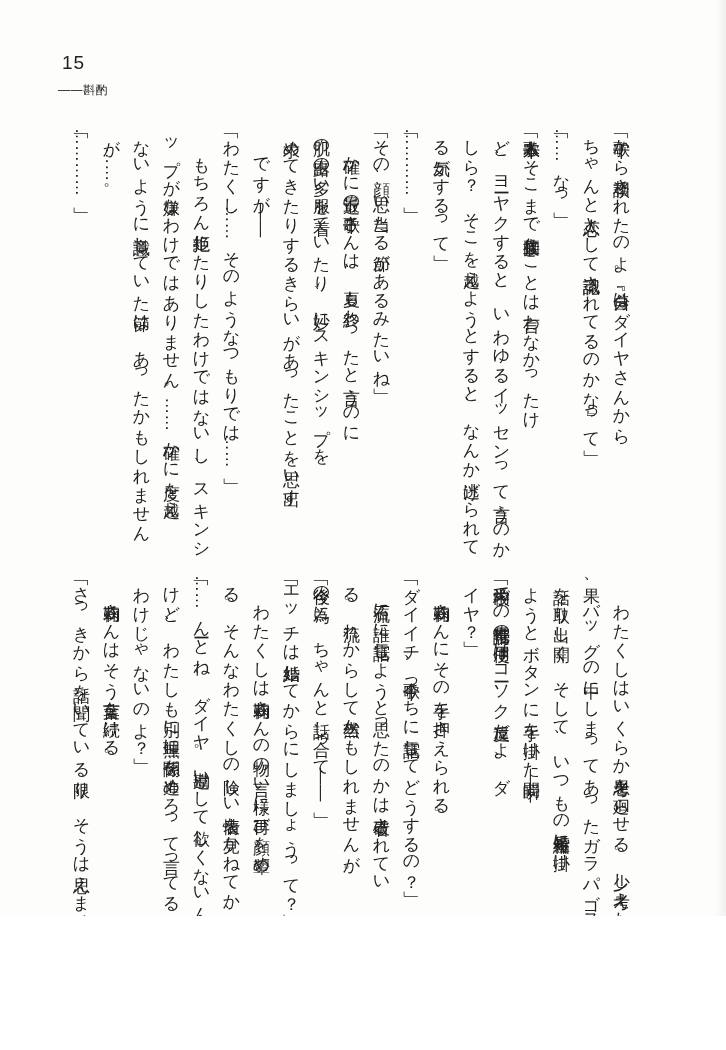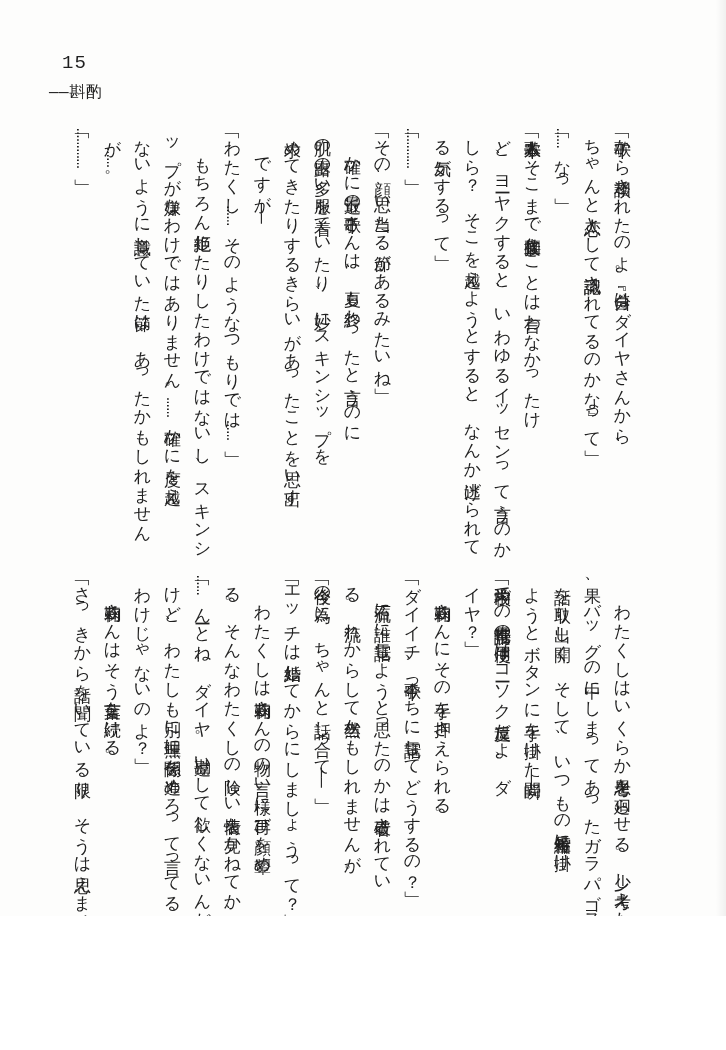--- a/index.html
+++ b/index.html
@@ -1,21 +1,21 @@
 <!DOCTYPE html>
 <html><head>
 <meta charset="utf-8">
 <style>
   html, body { margin: 0; padding: 0; }
   .page {
     position: relative;
     width: 726px;
     height: 916px;
     background: #fdfdfc;
-    font-family: Liberation Mono, monospace;
+    font-family: Liberation Sans, sans-serif;
     color: #1f1f1f;
     overflow: hidden;
   }
   
   .page::after {
     content: "";
     position: absolute;
     right: 0; top: 0;
     width: 10px; height: 100%;
     background: linear-gradient(to left, rgba(0,0,0,0.05), rgba(0,0,0,0));
@@ -24,22 +24,22 @@
   .page-number {
     position: absolute;
     top: 52px;
     left: 62px;
     font-size: 19px;
     letter-spacing: 1px;
   }
   .chapter-header {
     position: absolute;
     top: 82px;
-    left: 49px;
-    font-size: 16px;
+    left: 58px;
+    font-size: 12px;
     letter-spacing: 0.5px;
   }
   .vblock {
     position: absolute;
     right: 90px;
     writing-mode: vertical-rl;
     -webkit-writing-mode: vertical-rl;
     text-orientation: mixed;
     font-size: 17px;
     line-height: 30px;

